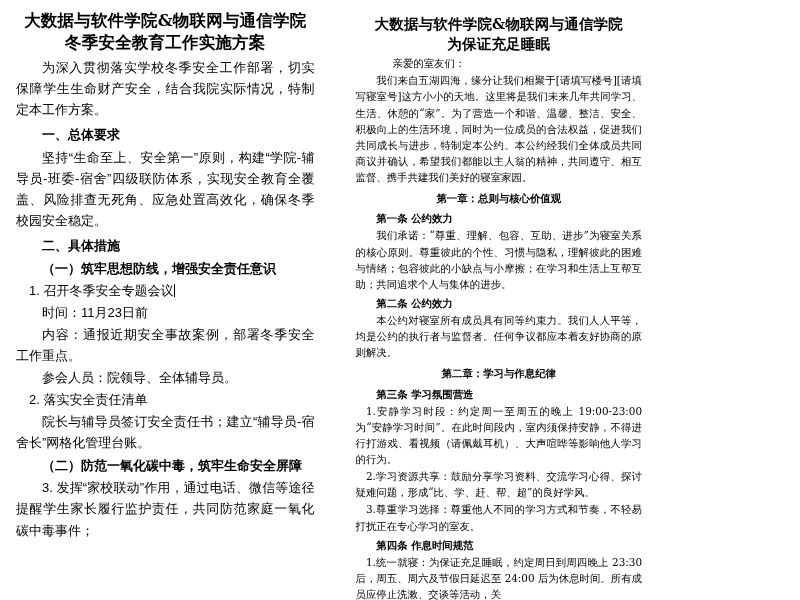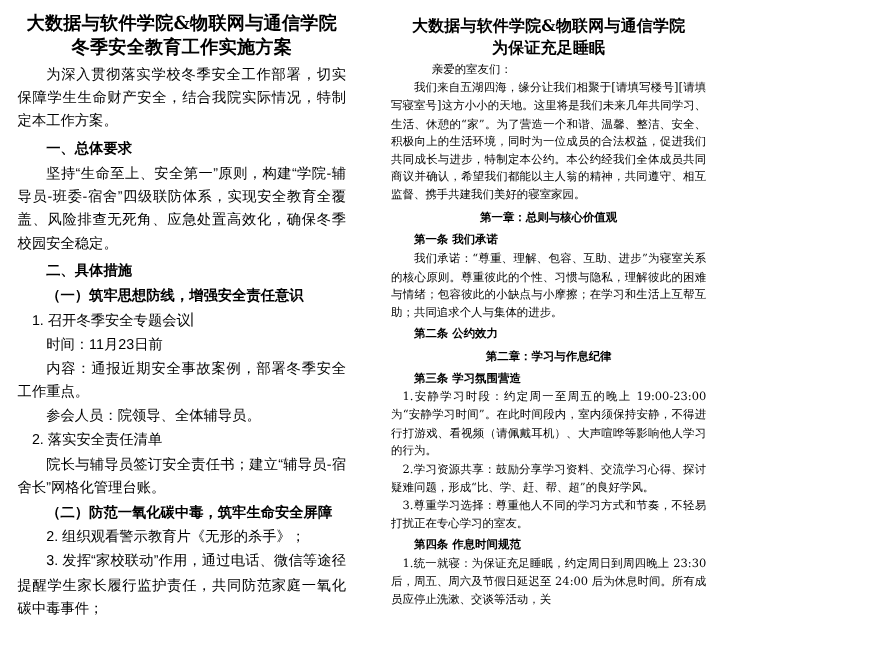--- a/index.html
+++ b/index.html
@@ -128,39 +128,39 @@
       <p class="para indent1"><span>1. 召开冬季安全专题会议</span><span class="cursor"></span></p>
       <p class="para indent2">时间：11月23日前</p>
       <p class="para indent2">内容：通报近期安全事故案例，部署冬季安全工作重点。</p>
       <p class="para indent2">参会人员：院领导、全体辅导员。</p>
 
       <p class="para indent1">2. 落实安全责任清单</p>
       <p class="para indent2">院长与辅导员签订安全责任书；建立“辅导员-宿舍长”网格化管理台账。</p>
 
       <p class="para heading-lvl2">（二）防范一氧化碳中毒，筑牢生命安全屏障</p>
 
-      <p class="para indent2">2. 组织观看警示教育片《无形的杀手》；</p>
       <p class="para indent2">3. 发挥“家校联动”作用，通过电话、微信等途径提醒学生家长履行监护责任，共同防范家庭一氧化碳中毒事件；</p>
     </div>
   </div>
 
   <div class="doc doc-right">
     <div class="doc-title">
       <span class="title-line">大数据与软件学院&amp;物联网与通信学院</span>
       <span class="title-line">为保证充足睡眠</span>
     </div>
 
     <div class="body-text">
       <p class="para salutation">亲爱的室友们：</p>
       <p class="para indent2">我们来自五湖四海，缘分让我们相聚于[请填写楼号][请填写寝室号]这方小小的天地。这里将是我们未来几年共同学习、生活、休憩的“家”。为了营造一个和谐、温馨、整洁、安全、积极向上的生活环境，同时为一位成员的合法权益，促进我们共同成长与进步，特制定本公约。本公约经我们全体成员共同商议并确认，希望我们都能以主人翁的精神，共同遵守、相互监督、携手共建我们美好的寝室家园。</p>
 
       <p class="para center-heading">第一章：总则与核心价值观</p>
-      <p class="para sub-heading">第一条 我们承诺</p>
+      <p class="para sub-heading">第一条 公约效力</p>
       <p class="para indent2">我们承诺：“尊重、理解、包容、互助、进步”为寝室关系的核心原则。尊重彼此的个性、习惯与隐私，理解彼此的困难与情绪；包容彼此的小缺点与小摩擦；在学习和生活上互帮互助；共同追求个人与集体的进步。</p>
       <p class="para sub-heading">第二条 公约效力</p>
+      <p class="para indent2">本公约对寝室所有成员具有同等约束力。我们人人平等，均是公约的执行者与监督者。任何争议都应本着友好协商的原则解决。</p>
 
       <p class="para center-heading">第二章：学习与作息纪律</p>
       <p class="para sub-heading">第三条 学习氛围营造</p>
       <p class="para indent1">1.安静学习时段：约定周一至周五的晚上 19:00-23:00 为“安静学习时间”。在此时间段内，室内须保持安静，不得进行打游戏、看视频（请佩戴耳机）、大声喧哗等影响他人学习的行为。</p>
       <p class="para indent1">2.学习资源共享：鼓励分享学习资料、交流学习心得、探讨疑难问题，形成“比、学、赶、帮、超”的良好学风。</p>
       <p class="para indent1">3.尊重学习选择：尊重他人不同的学习方式和节奏，不轻易打扰正在专心学习的室友。</p>
 
       <p class="para sub-heading">第四条 作息时间规范</p>
       <p class="para indent1">1.统一就寝：为保证充足睡眠，约定周日到周四晚上 23:30 后，周五、周六及节假日延迟至 24:00 后为休息时间。所有成员应停止洗漱、交谈等活动，关</p>
     </div>

